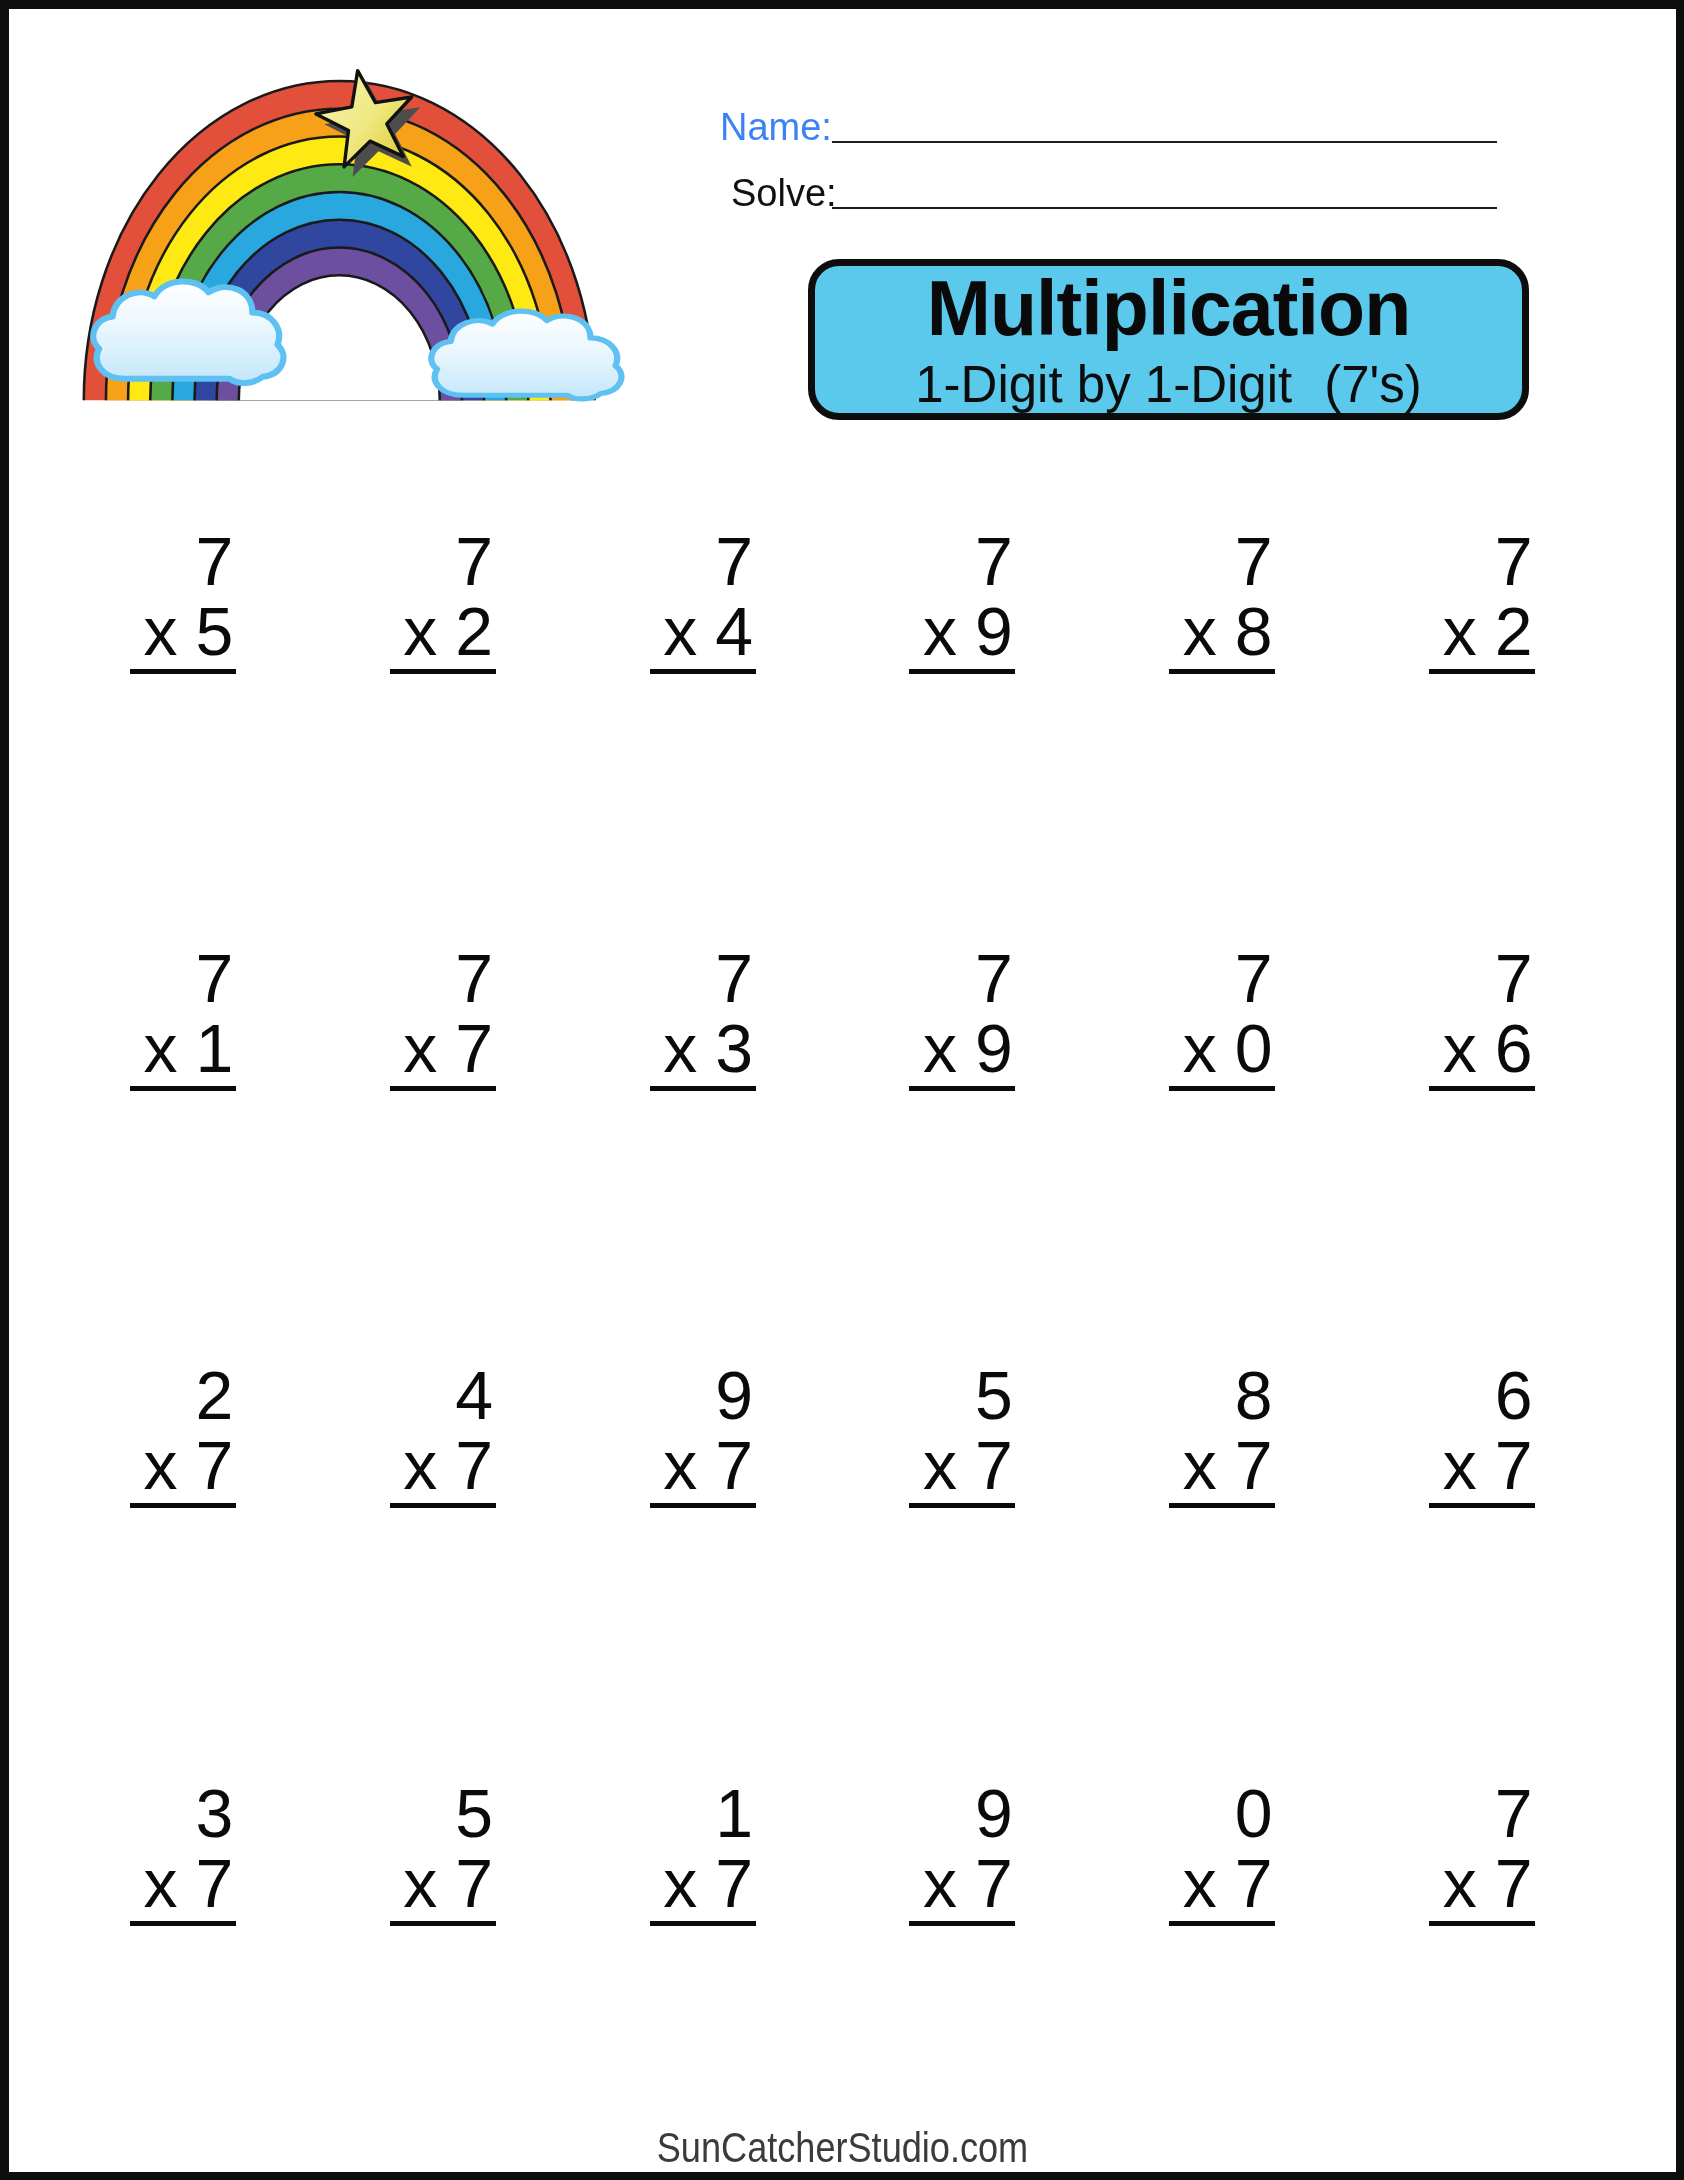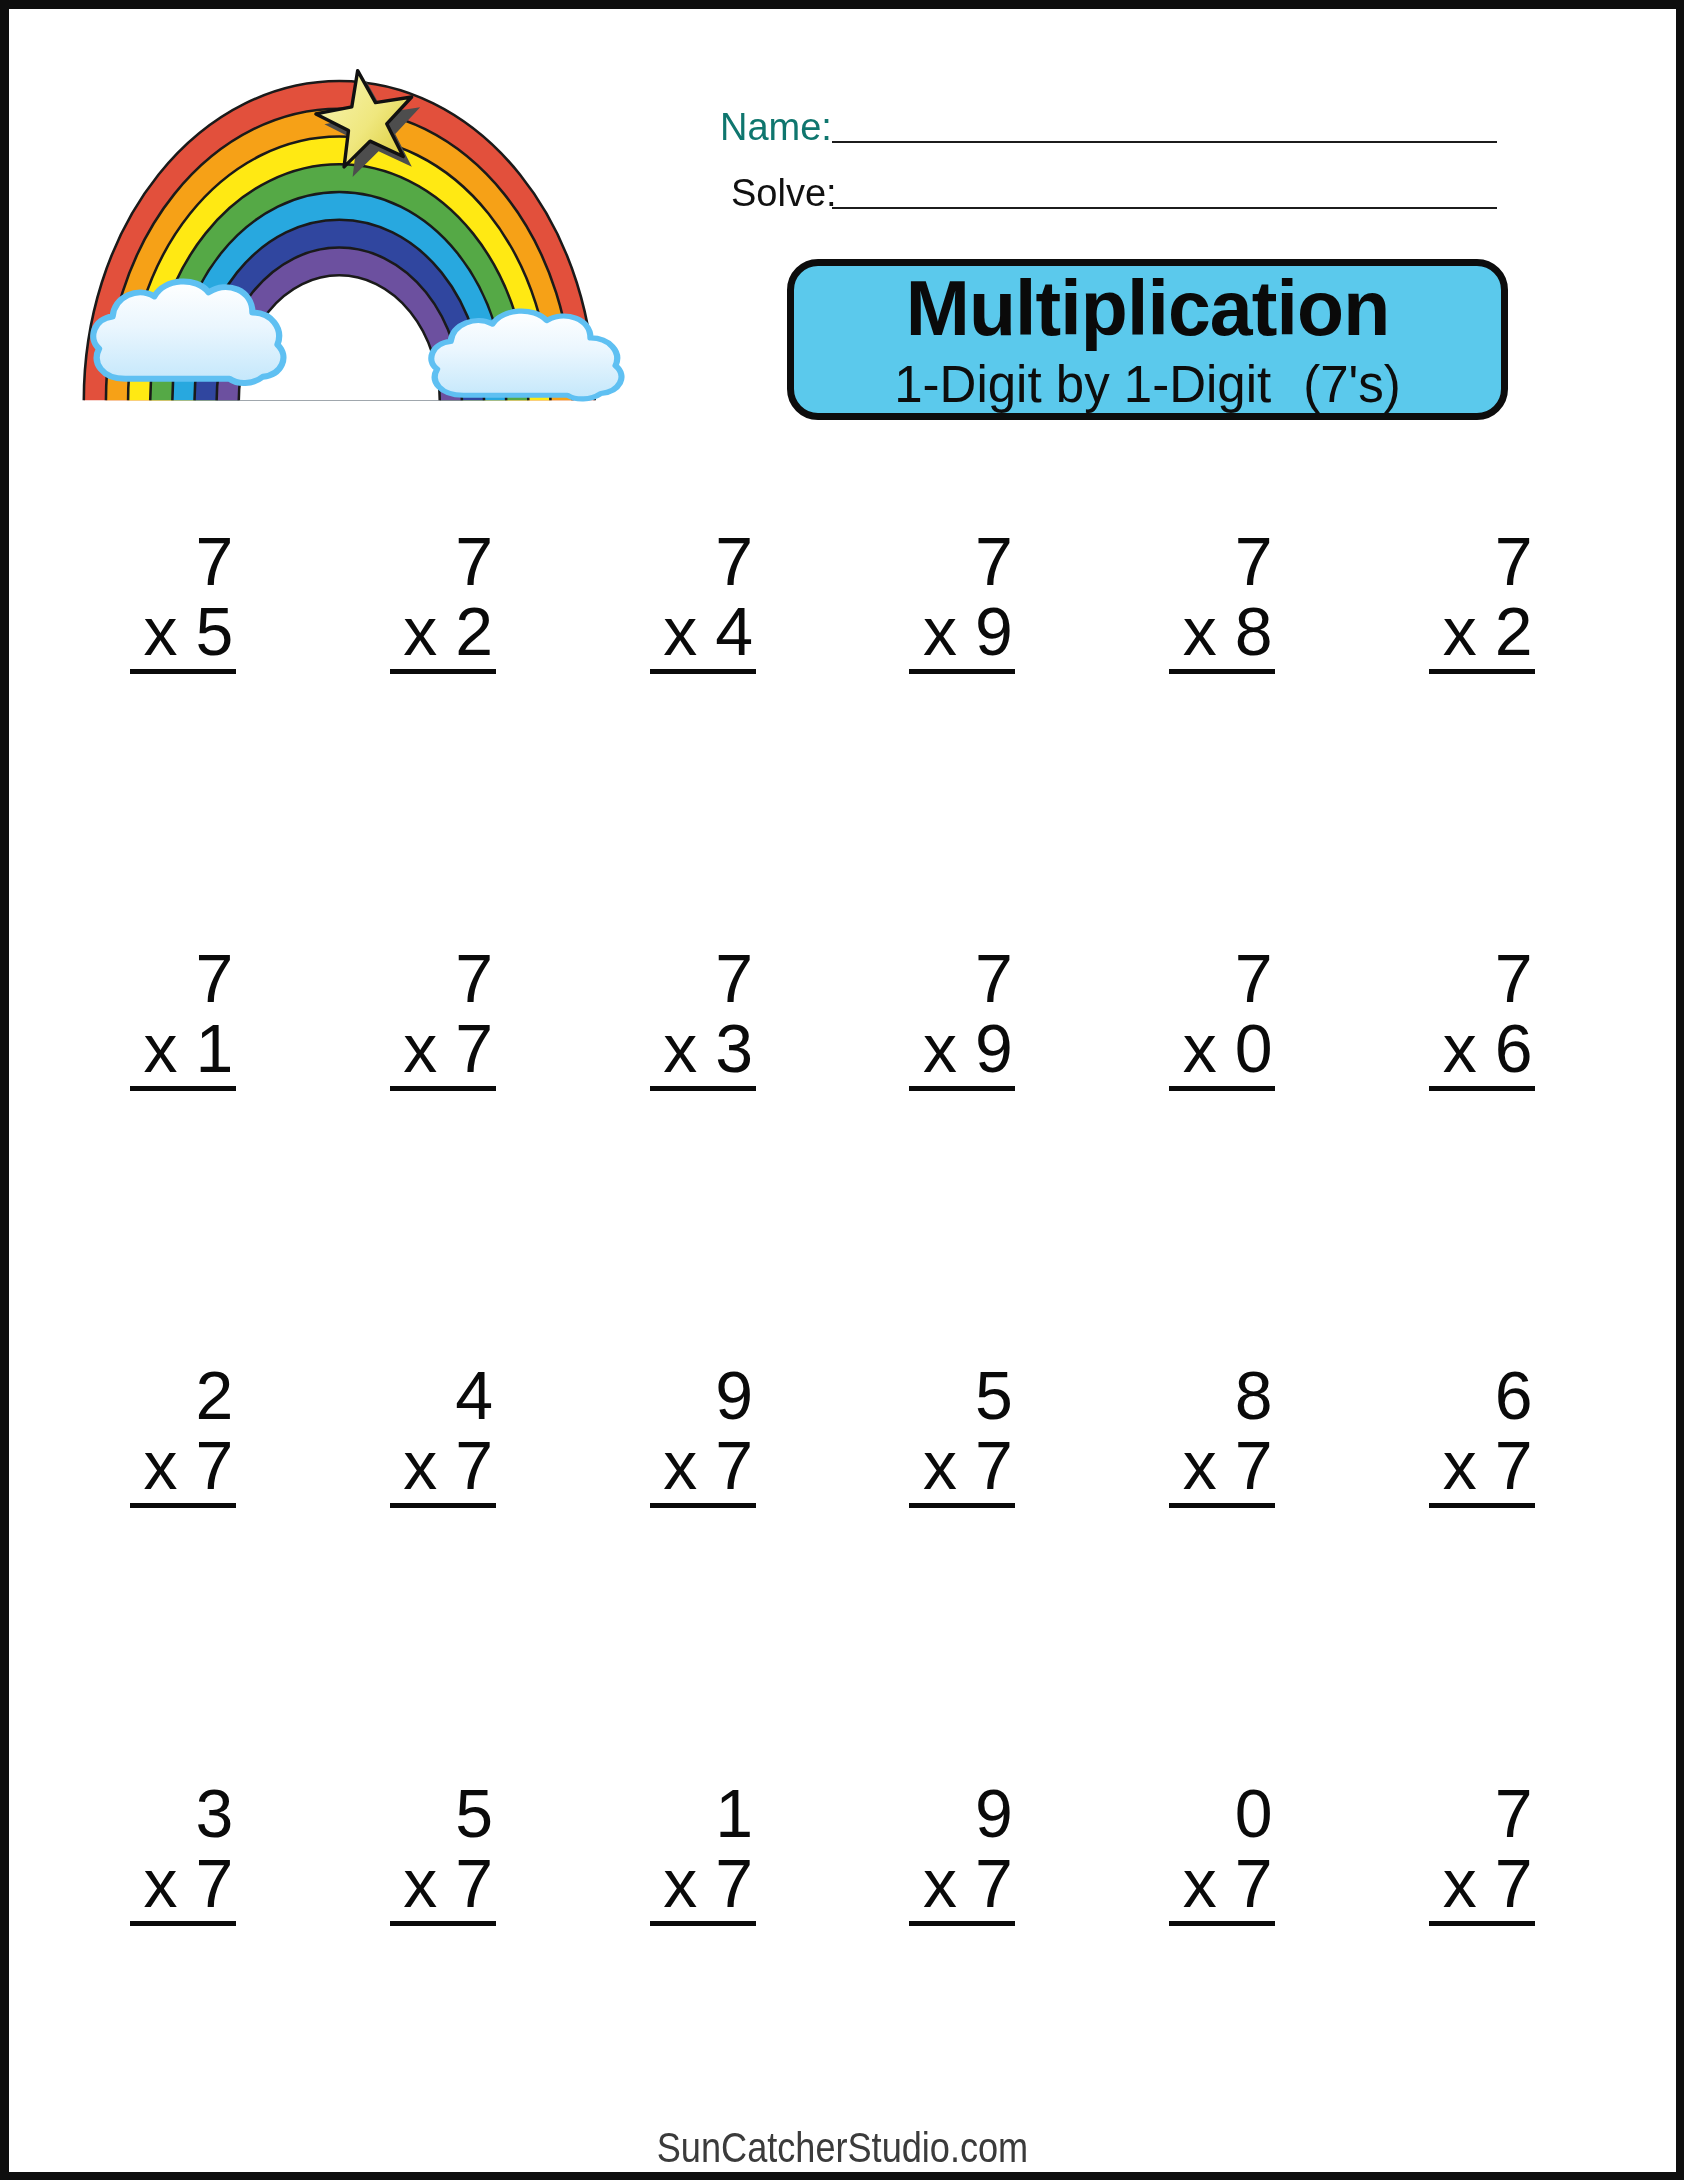--- a/index.html
+++ b/index.html
@@ -14,26 +14,26 @@
     position:absolute;inset:0;
     border:9.4px solid #0e0e0e;
     pointer-events:none;
   }
   
   #art{position:absolute;left:77px;top:68px;}
   .instruction{
     position:absolute;left:109px;top:390px;
     font-size:39px;color:#111;letter-spacing:0px;
   }
-  .name-label{position:absolute;left:720px;top:106px;font-size:38px;color:#0f766e;}
+  .name-label{position:absolute;left:720px;top:106px;font-size:38px;color:#3b82f6;}
   .date-label{position:absolute;left:731px;top:172px;font-size:38px;color:#111;}
   .name-line{position:absolute;left:832px;top:104px;width:665px;height:37px;border-bottom:2.6px solid #1c1c1c;}
   .date-line{position:absolute;left:832px;top:170px;width:665px;height:37px;border-bottom:2.6px solid #1c1c1c;}
   .title-box{
-    position:absolute;left:787px;top:259px;width:721px;height:161px;
+    position:absolute;left:808px;top:259px;width:721px;height:161px;
     box-sizing:border-box;border:7.7px solid #0d0d0d;border-radius:31px;
     display:flex;flex-direction:column;align-items:center;justify-content:center;
   }
   .title-box .title{
     font-size:77px;font-weight:bold;line-height:1;color:#0a0a0a;
     letter-spacing:-0.9px;
   }
   .title-box .subtitle{
     margin-top:12px;font-size:51px;line-height:1;color:#0d0d0d;
     display:flex;gap:32px;

